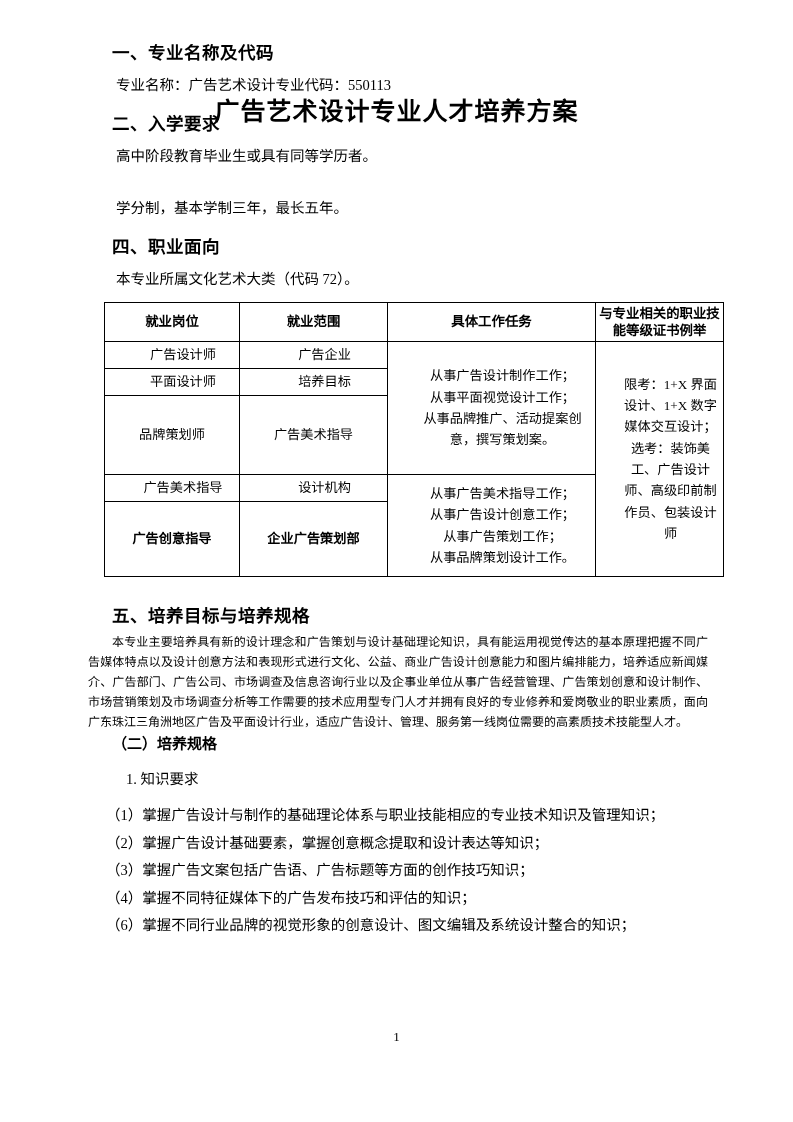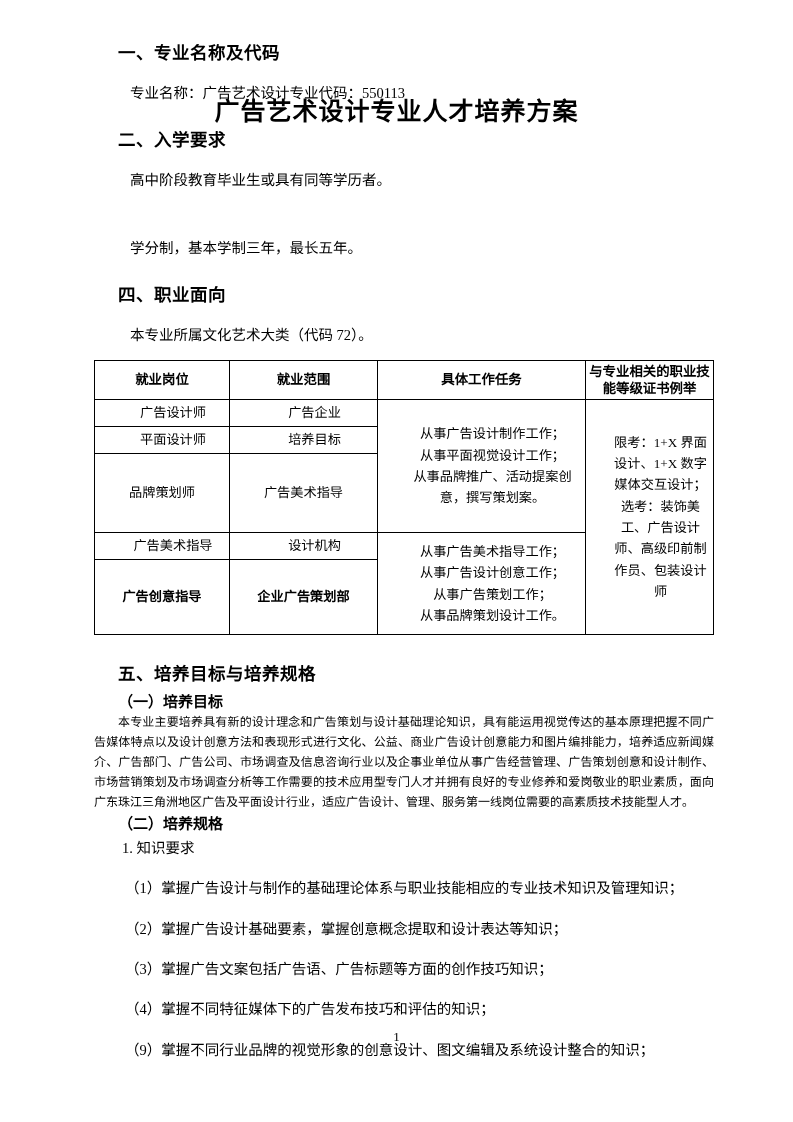--- a/index.html
+++ b/index.html
@@ -18,21 +18,21 @@
   }
   .page {
     position: relative;
     width: 793px;
     height: 1122px;
     box-sizing: border-box;
     padding: 0;
   }
   .content {
     position: absolute;
-    left: 94px;
+    left: 88px;
     top: 0;
     width: 620px;
   }
 
   
   .doc-title {
     font-family: "Liberation Sans", "DejaVu Sans", sans-serif;
     font-weight: bold;
     font-size: 25px;
     text-align: center;
@@ -55,61 +55,61 @@
   .h2 {
     font-family: "Liberation Sans", "DejaVu Sans", sans-serif;
     font-weight: bold;
     font-size: 15px;
     margin: 0;
     padding-left: 24px;
     line-height: 1.45;
   }
   .h3 {
     font-size: 14.5px;
-    margin: 4px;
+    margin: 14px;
     padding-left: 24px;
     line-height: 1.5;
   }
 
   
   .body-line {
     font-size: 14.5px;
     line-height: 1.62;
-    margin: 12px;
+    margin: 4px;
     padding-left: 24px;
   }
   .para {
     font-size: 12px;
     line-height: 1.66;
     margin: 0;
     text-align: justify;
     text-justify: inter-ideograph;
     text-indent: 2em;
   }
   .listitem {
     font-size: 14.5px;
     line-height: 1.62;
-    margin: 17px;
+    margin: 4px;
     padding-left: 14px;
   }
 
   .gap-xs { height: 4px; }
   .gap-s  { height: 9px; }
   .gap-m  { height: 17px; }
   .gap-l  { height: 26px; }
   .gap-xl { height: 40px; }
 
   .name-code { display: inline-block; }
 
   
   .job-table {
     border-collapse: collapse;
     width: 619px;
     margin-top: 10px;
-    margin-left: 0;
+    margin-left: 16px;
     table-layout: fixed;
     border: 1.6px solid #000;
   }
   .job-table td, .job-table th {
     border: 1px solid #000;
     text-align: center;
     vertical-align: middle;
     font-size: 13.2px;
     line-height: 1.62;
     padding: 2px 3px;
@@ -217,26 +217,25 @@
           <td>广告创意指导</td>
           <td>企业广告策划部</td>
         </tr>
       </tbody>
     </table>
 
     <div class="gap-l"></div>
 
     <h2 class="h1">五、培养目标与培养规格</h2>
     <div class="gap-xs"></div>
-    <h3 class="h2">（一）培养目标</h3>
     <p class="para">本专业主要培养具有新的设计理念和广告策划与设计基础理论知识，具有能运用视觉传达的基本原理把握不同广告媒体特点以及设计创意方法和表现形式进行文化、公益、商业广告设计创意能力和图片编排能力，培养适应新闻媒介、广告部门、广告公司、市场调查及信息咨询行业以及企事业单位从事广告经营管理、广告策划创意和设计制作、市场营销策划及市场调查分析等工作需要的技术应用型专门人才并拥有良好的专业修养和爱岗敬业的职业素质，面向广东珠江三角洲地区广告及平面设计行业，适应广告设计、管理、服务第一线岗位需要的高素质技术技能型人才。</p>
     <h3 class="h2">（二）培养规格</h3>
     <p class="h3">1. 知识要求</p>
     <p class="listitem">（1）掌握广告设计与制作的基础理论体系与职业技能相应的专业技术知识及管理知识；</p>
     <p class="listitem">（2）掌握广告设计基础要素，掌握创意概念提取和设计表达等知识；</p>
     <p class="listitem">（3）掌握广告文案包括广告语、广告标题等方面的创作技巧知识；</p>
     <p class="listitem">（4）掌握不同特征媒体下的广告发布技巧和评估的知识；</p>
-    <p class="listitem">（9）掌握不同行业品牌的视觉形象的创意设计、图文编辑及系统设计整合的知识；</p>
+    <p class="listitem">（6）掌握不同行业品牌的视觉形象的创意设计、图文编辑及系统设计整合的知识；</p>
 
   </div>
 
   <div class="page-number">1</div>
 </div>
 
 </body></html>

